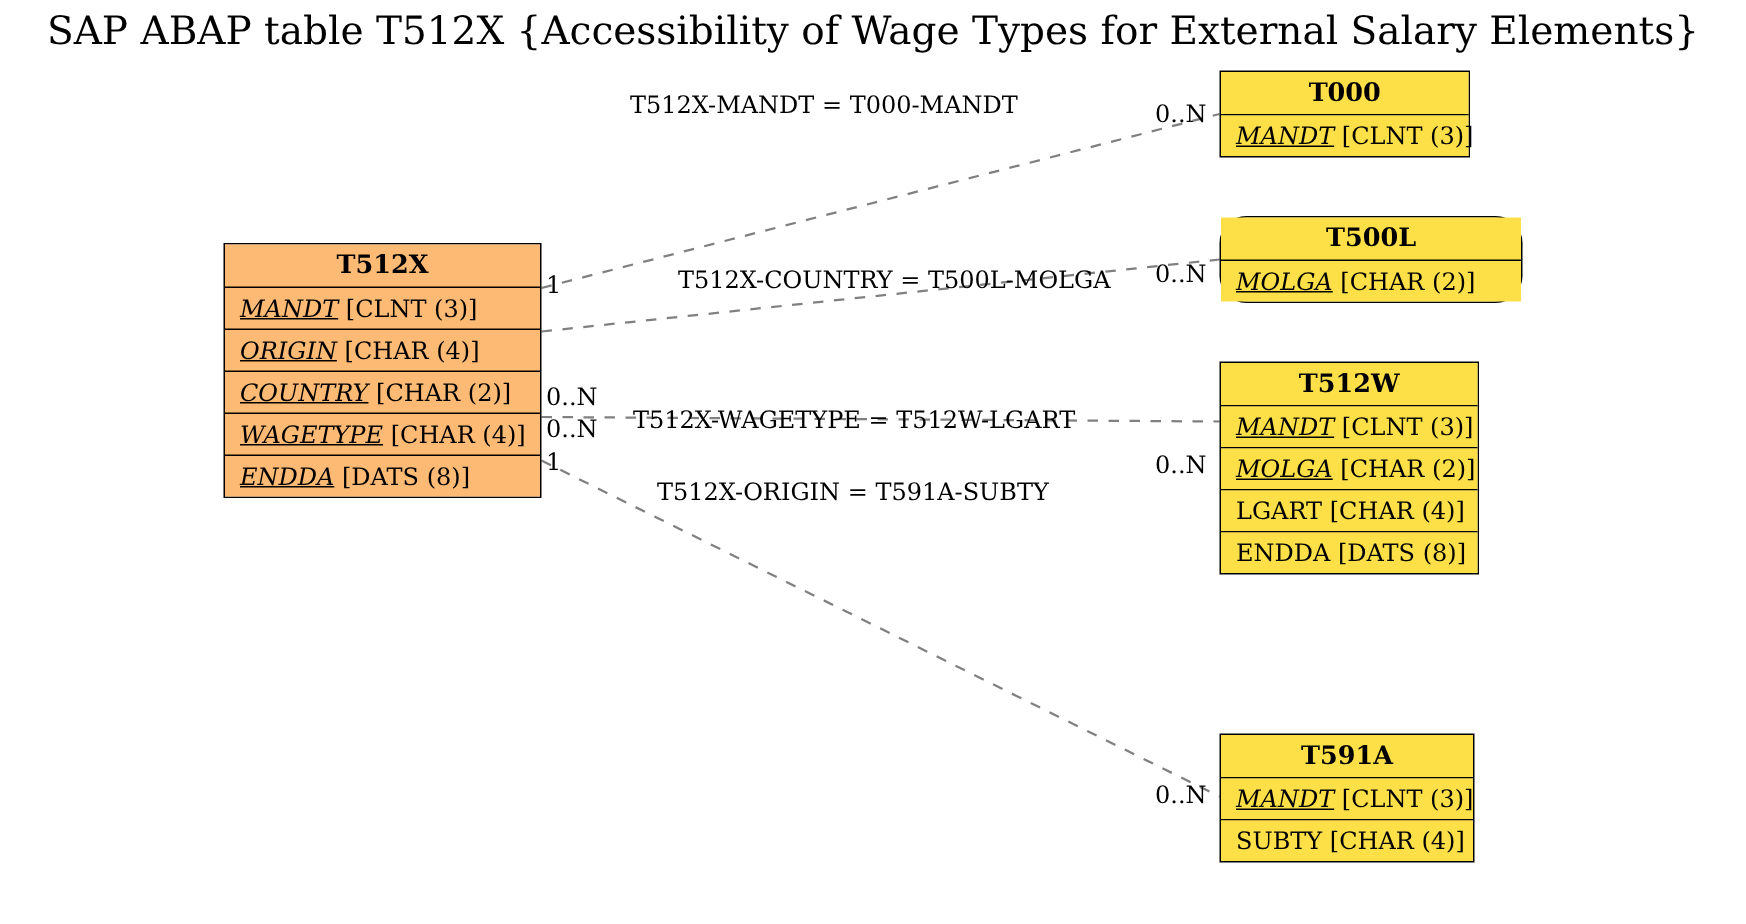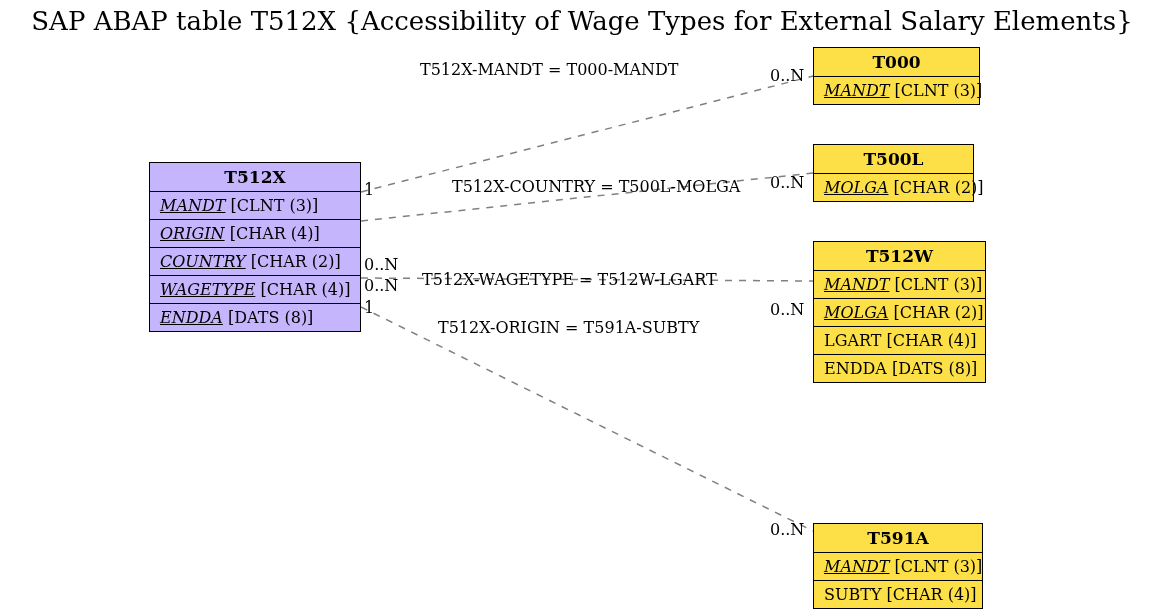--- a/index.html
+++ b/index.html
@@ -47,21 +47,21 @@
     padding: 4px 10px;
     border-bottom: 1px solid #000;
     font-size: 16px;
     white-space: nowrap;
   }
   .table .row:last-child {
     border-bottom: none;
   }
   .key { text-decoration: underline; font-style: italic; }
   .green .hdr, .green .row { background: #fde047; }
-  .orange .hdr, .orange .row { background: #c4b5fd; }
+  .orange .hdr, .orange .row { background: #fdba74; }
   .lab {
     position: absolute;
     font-size: 16px;
     white-space: nowrap;
   }
 </style>
 </head>
 <body>
 <div class="canvas">
 
@@ -83,34 +83,34 @@
   <div class="row"><span class="key">COUNTRY</span> <span>[CHAR (2)]</span></div>
   <div class="row"><span class="key">WAGETYPE</span> <span>[CHAR (4)]</span></div>
   <div class="row"><span class="key">ENDDA</span> <span>[DATS (8)]</span></div>
 </div>
 
 <div id="t000" class="table green" style="left:813px; top:47px; width:167px;">
   <div class="hdr">T000</div>
   <div class="row"><span class="key">MANDT</span> <span>[CLNT (3)]</span></div>
 </div>
 
-<div id="t500l" class="table green" style="left:813px; top:144px; width:161px;">
+<div id="t500l" class="table green" style="left:813px; top:144px; width:202px;border-radius:18px;">
   <div class="hdr">T500L</div>
   <div class="row"><span class="key">MOLGA</span> <span>[CHAR (2)]</span></div>
 </div>
 
 <div id="t512w" class="table green" style="left:813px; top:241px; width:173px;">
   <div class="hdr">T512W</div>
   <div class="row"><span class="key">MANDT</span> <span>[CLNT (3)]</span></div>
   <div class="row"><span class="key">MOLGA</span> <span>[CHAR (2)]</span></div>
   <div class="row"><span>LGART</span> <span>[CHAR (4)]</span></div>
   <div class="row"><span>ENDDA</span> <span>[DATS (8)]</span></div>
 </div>
 
-<div id="t591a" class="table green" style="left:813px; top:489px; width:170px;margin-top:34px;">
+<div id="t591a" class="table green" style="left:813px; top:489px; width:170px;">
   <div class="hdr">T591A</div>
   <div class="row"><span class="key">MANDT</span> <span>[CLNT (3)]</span></div>
   <div class="row"><span>SUBTY</span> <span>[CHAR (4)]</span></div>
 </div>
 
 <div class="lab" style="left:420px; top:60px;">T512X-MANDT = T000-MANDT</div>
 <div class="lab" style="left:452px; top:177px;">T512X-COUNTRY = T500L-MOLGA</div>
 <div class="lab" style="left:422px; top:270px;">T512X-WAGETYPE = T512W-LGART</div>
 <div class="lab" style="left:438px; top:318px;text-align:right;">T512X-ORIGIN = T591A-SUBTY</div>
 

